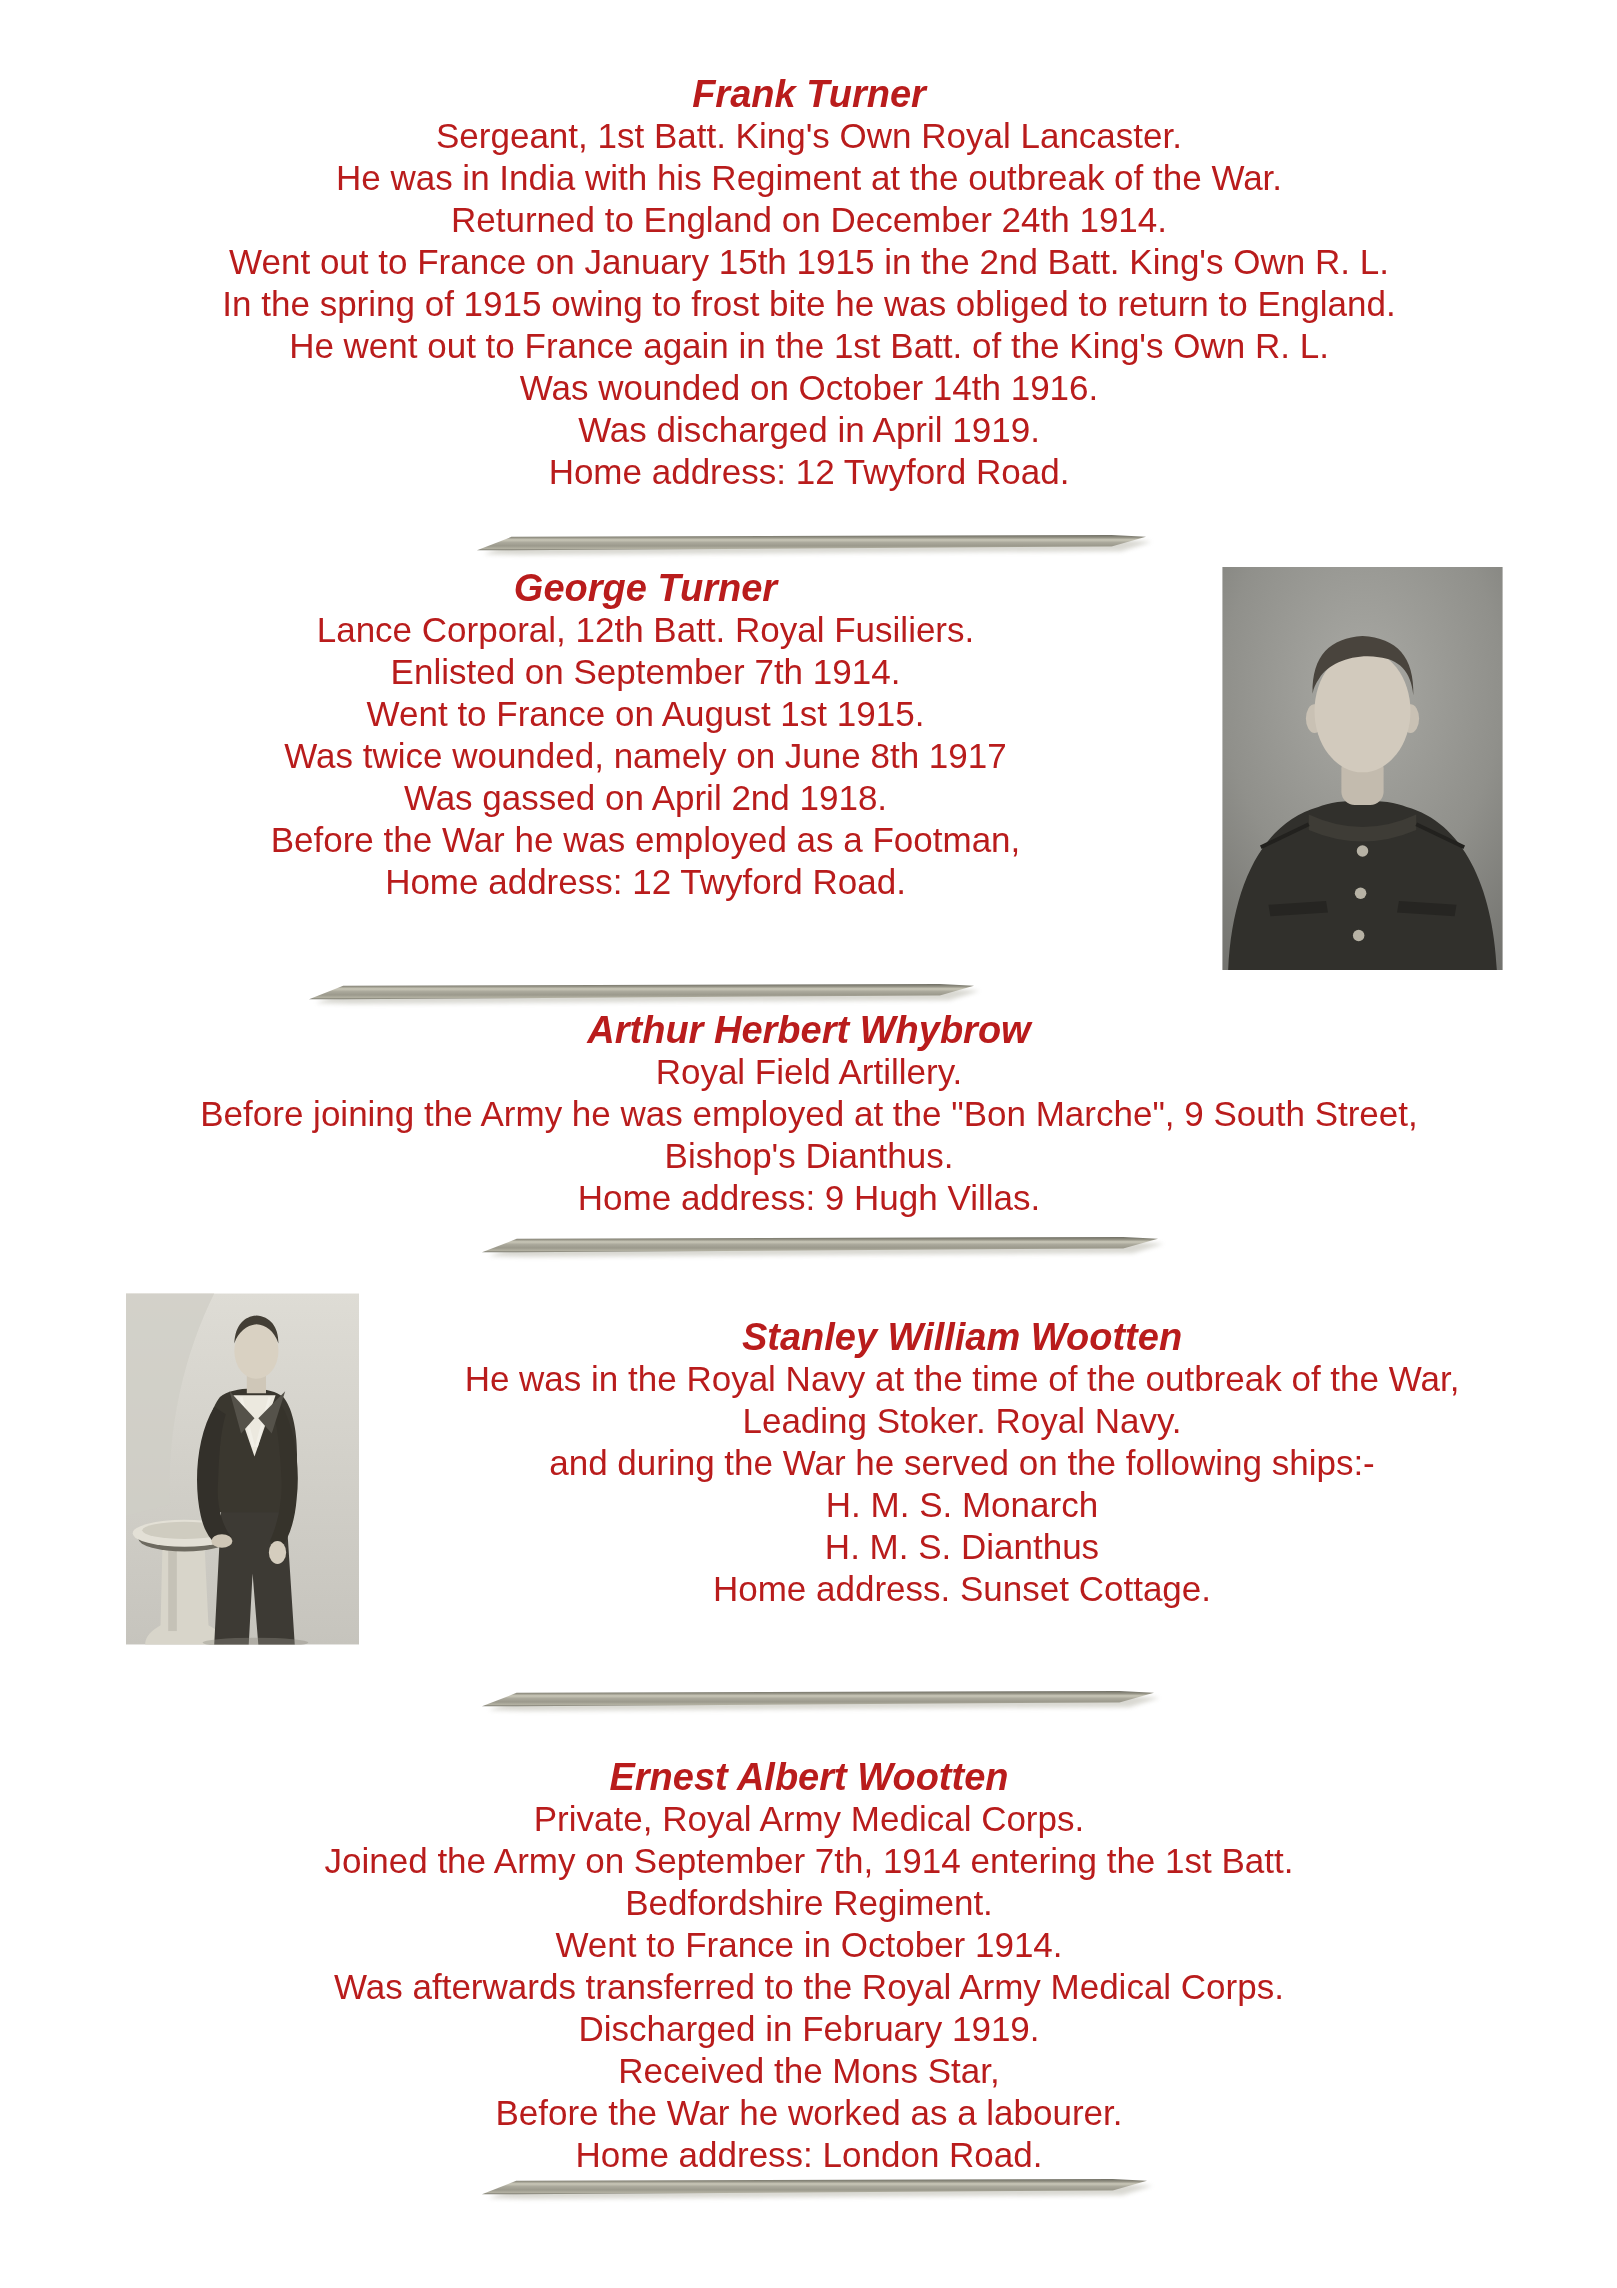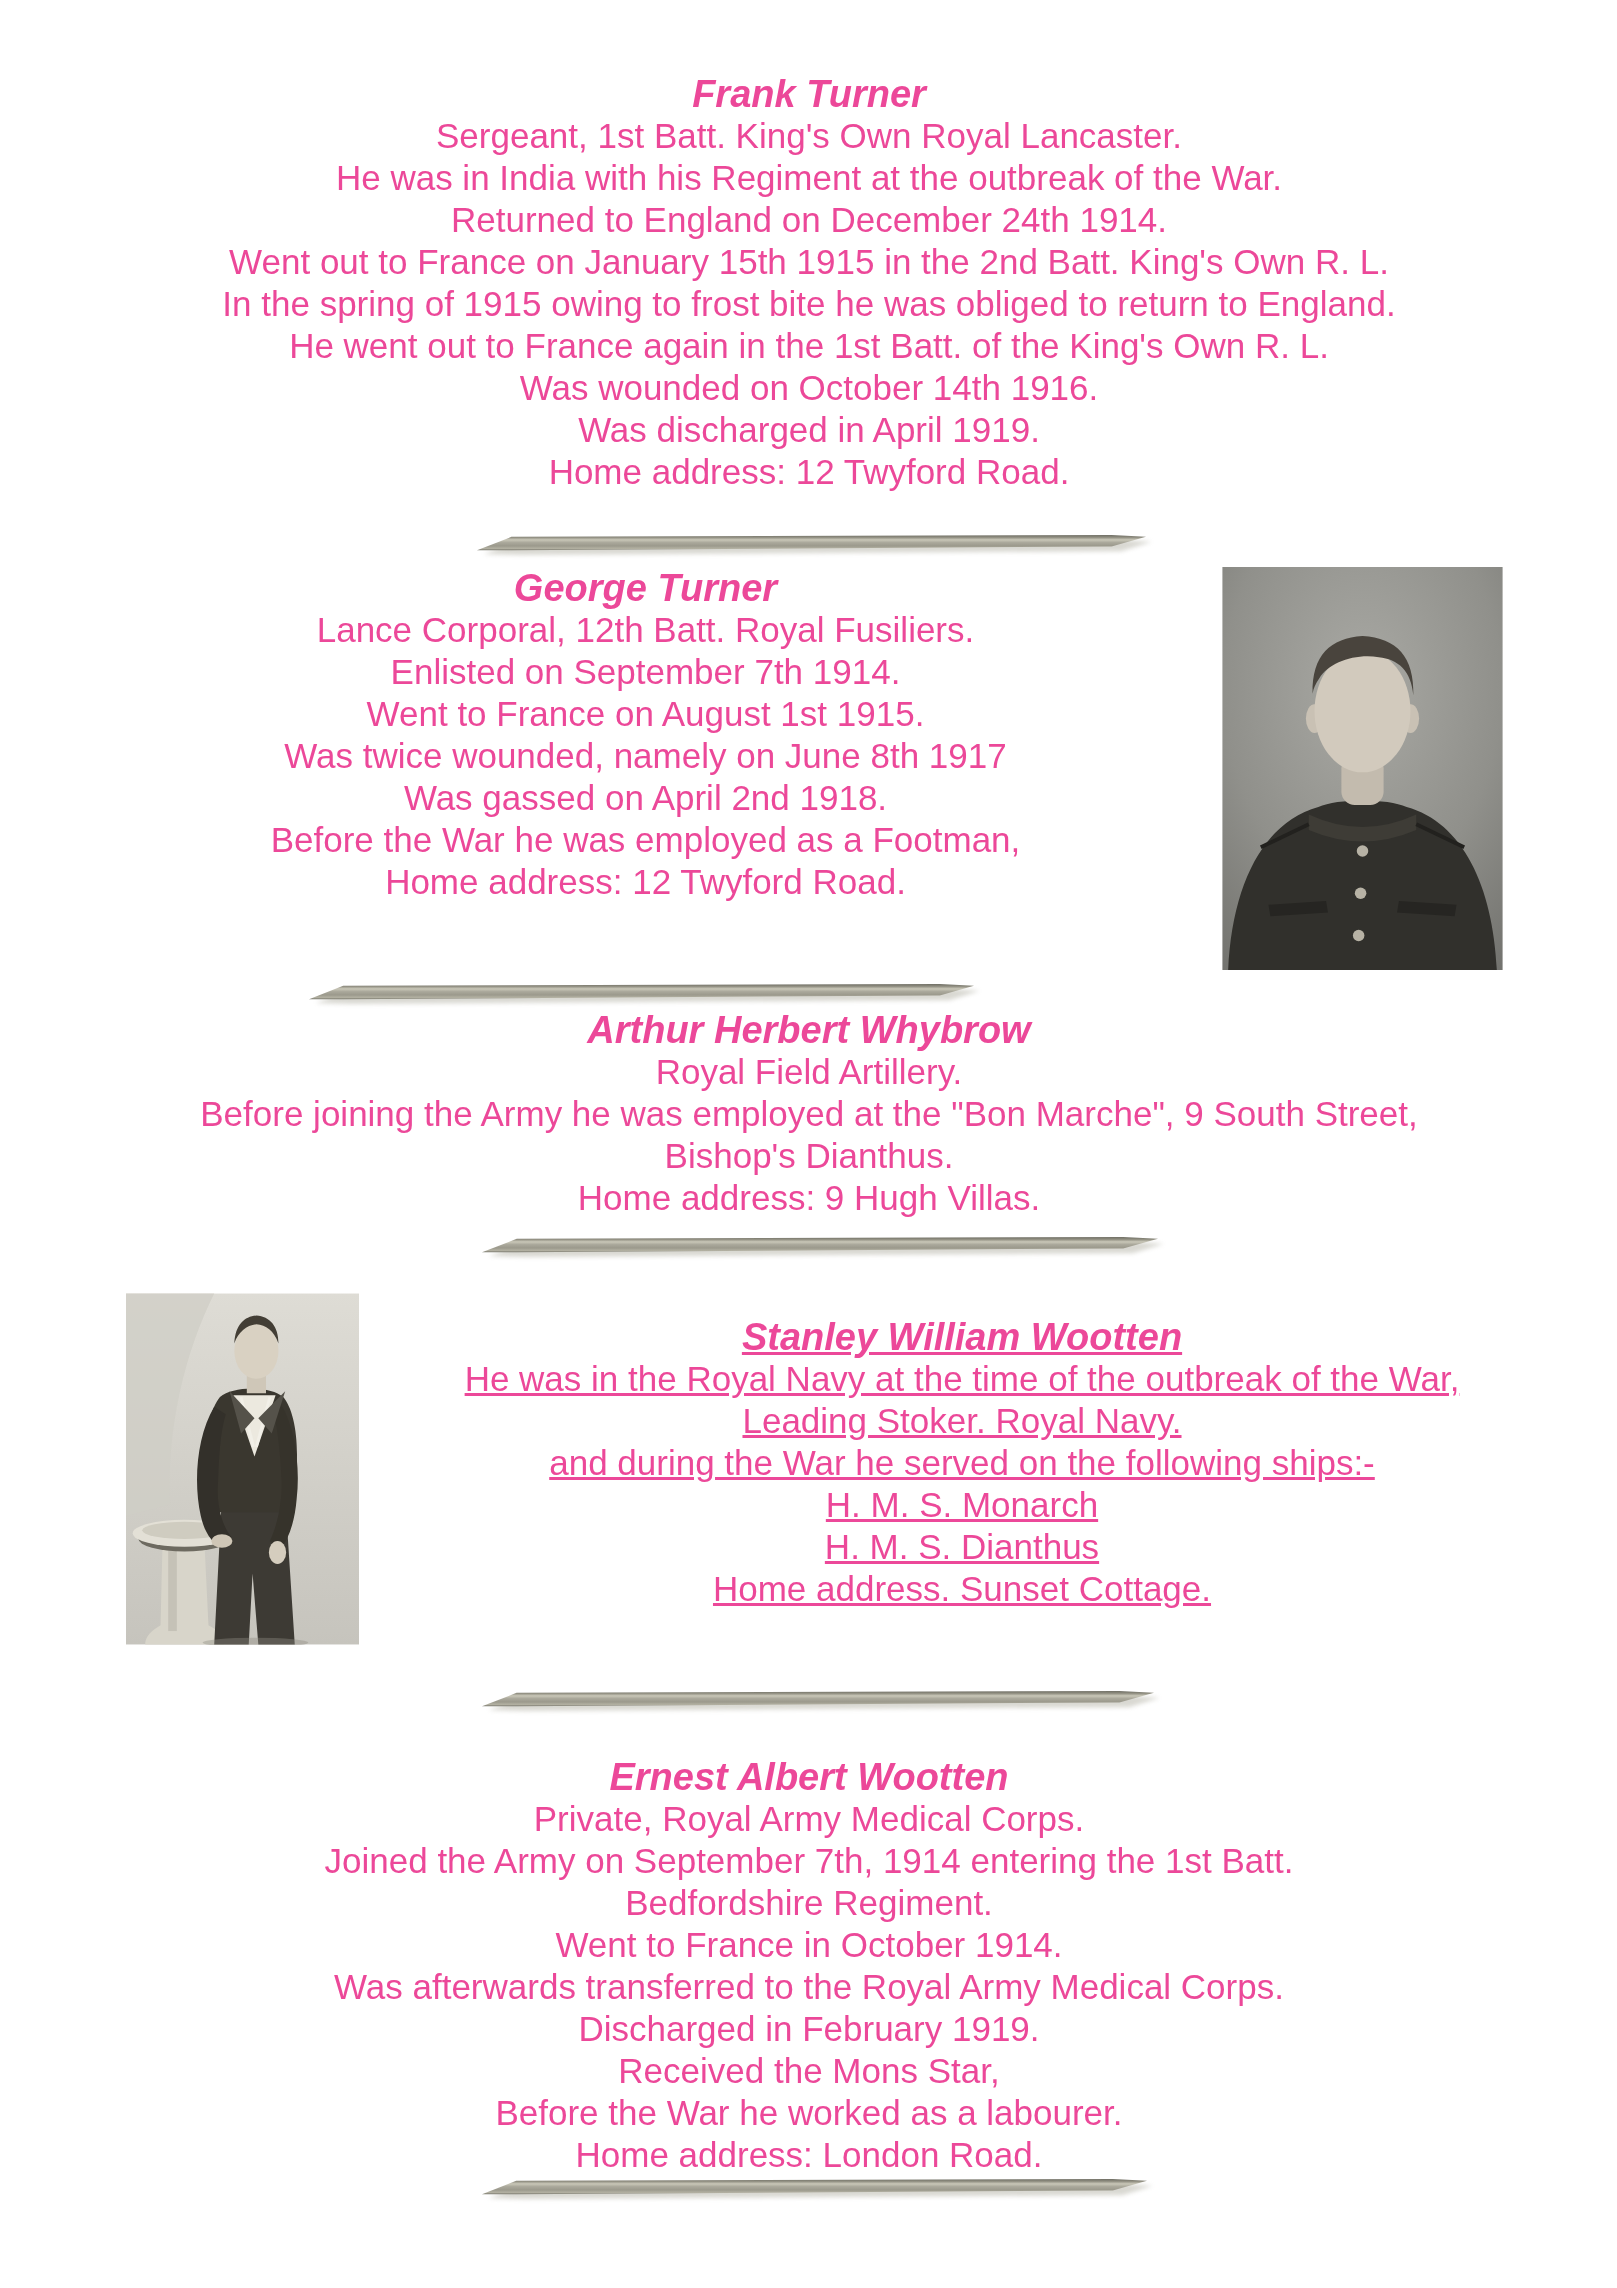--- a/index.html
+++ b/index.html
@@ -3,21 +3,21 @@
 <meta charset="utf-8">
 <style>
   html,body{margin:0;padding:0;background:#ffffff;}
   .page{
     position:relative;
     width:1618px;
     height:2288px;
     background:#ffffff;
     overflow:hidden;
     font-family:"Liberation Sans","DejaVu Sans",sans-serif;
-    color:#ec4899;
+    color:#b91c1c;
   }
   .section{
     position:absolute;
     text-align:center;
   }
   .section-title{
     font-size:38px;
     line-height:42px;
     font-weight:bold;
     font-style:italic;
@@ -162,21 +162,21 @@
         <path d="M108,102 L134,130 L120,146 Z" fill="#55524a"></path>
         <path d="M166,102 L138,130 L152,146 Z" fill="#55524a"></path>
         <rect x="126" y="82" width="20" height="22" fill="#cfc7b8"></rect>
         <ellipse cx="136" cy="60" rx="23" ry="29" fill="#d9d1c2"></ellipse>
         <path d="M113,52 C114,32 124,24 136,23 C150,24 159,34 159,52 C154,38 146,33 136,32 C126,33 117,40 113,52 Z" fill="#433e35"></path>
         <ellipse cx="135" cy="364" rx="55" ry="5" fill="#8e8b81" opacity="0.4"></ellipse>
       </g>
     </svg>
   </div>
 
-  <div class="section" style="left:307px; top:1316px; width:1310px;text-decoration:underline;">
+  <div class="section" style="left:307px; top:1316px; width:1310px;">
     <div class="section-title">Stanley William Wootten</div>
     <div class="text-line">He was in the Royal Navy at the time of the outbreak of the War,</div>
     <div class="text-line">Leading Stoker. Royal Navy.</div>
     <div class="text-line">and during the War he served on the following ships:-</div>
     <div class="text-line">H. M. S. Monarch</div>
     <div class="text-line">H. M. S. Dianthus</div>
     <div class="text-line">Home address. Sunset Cottage.</div>
   </div>
 
   <svg class="divider" style="left:482px; top:1689px;" width="672" height="23" viewBox="0 0 700 24" preserveAspectRatio="none">

